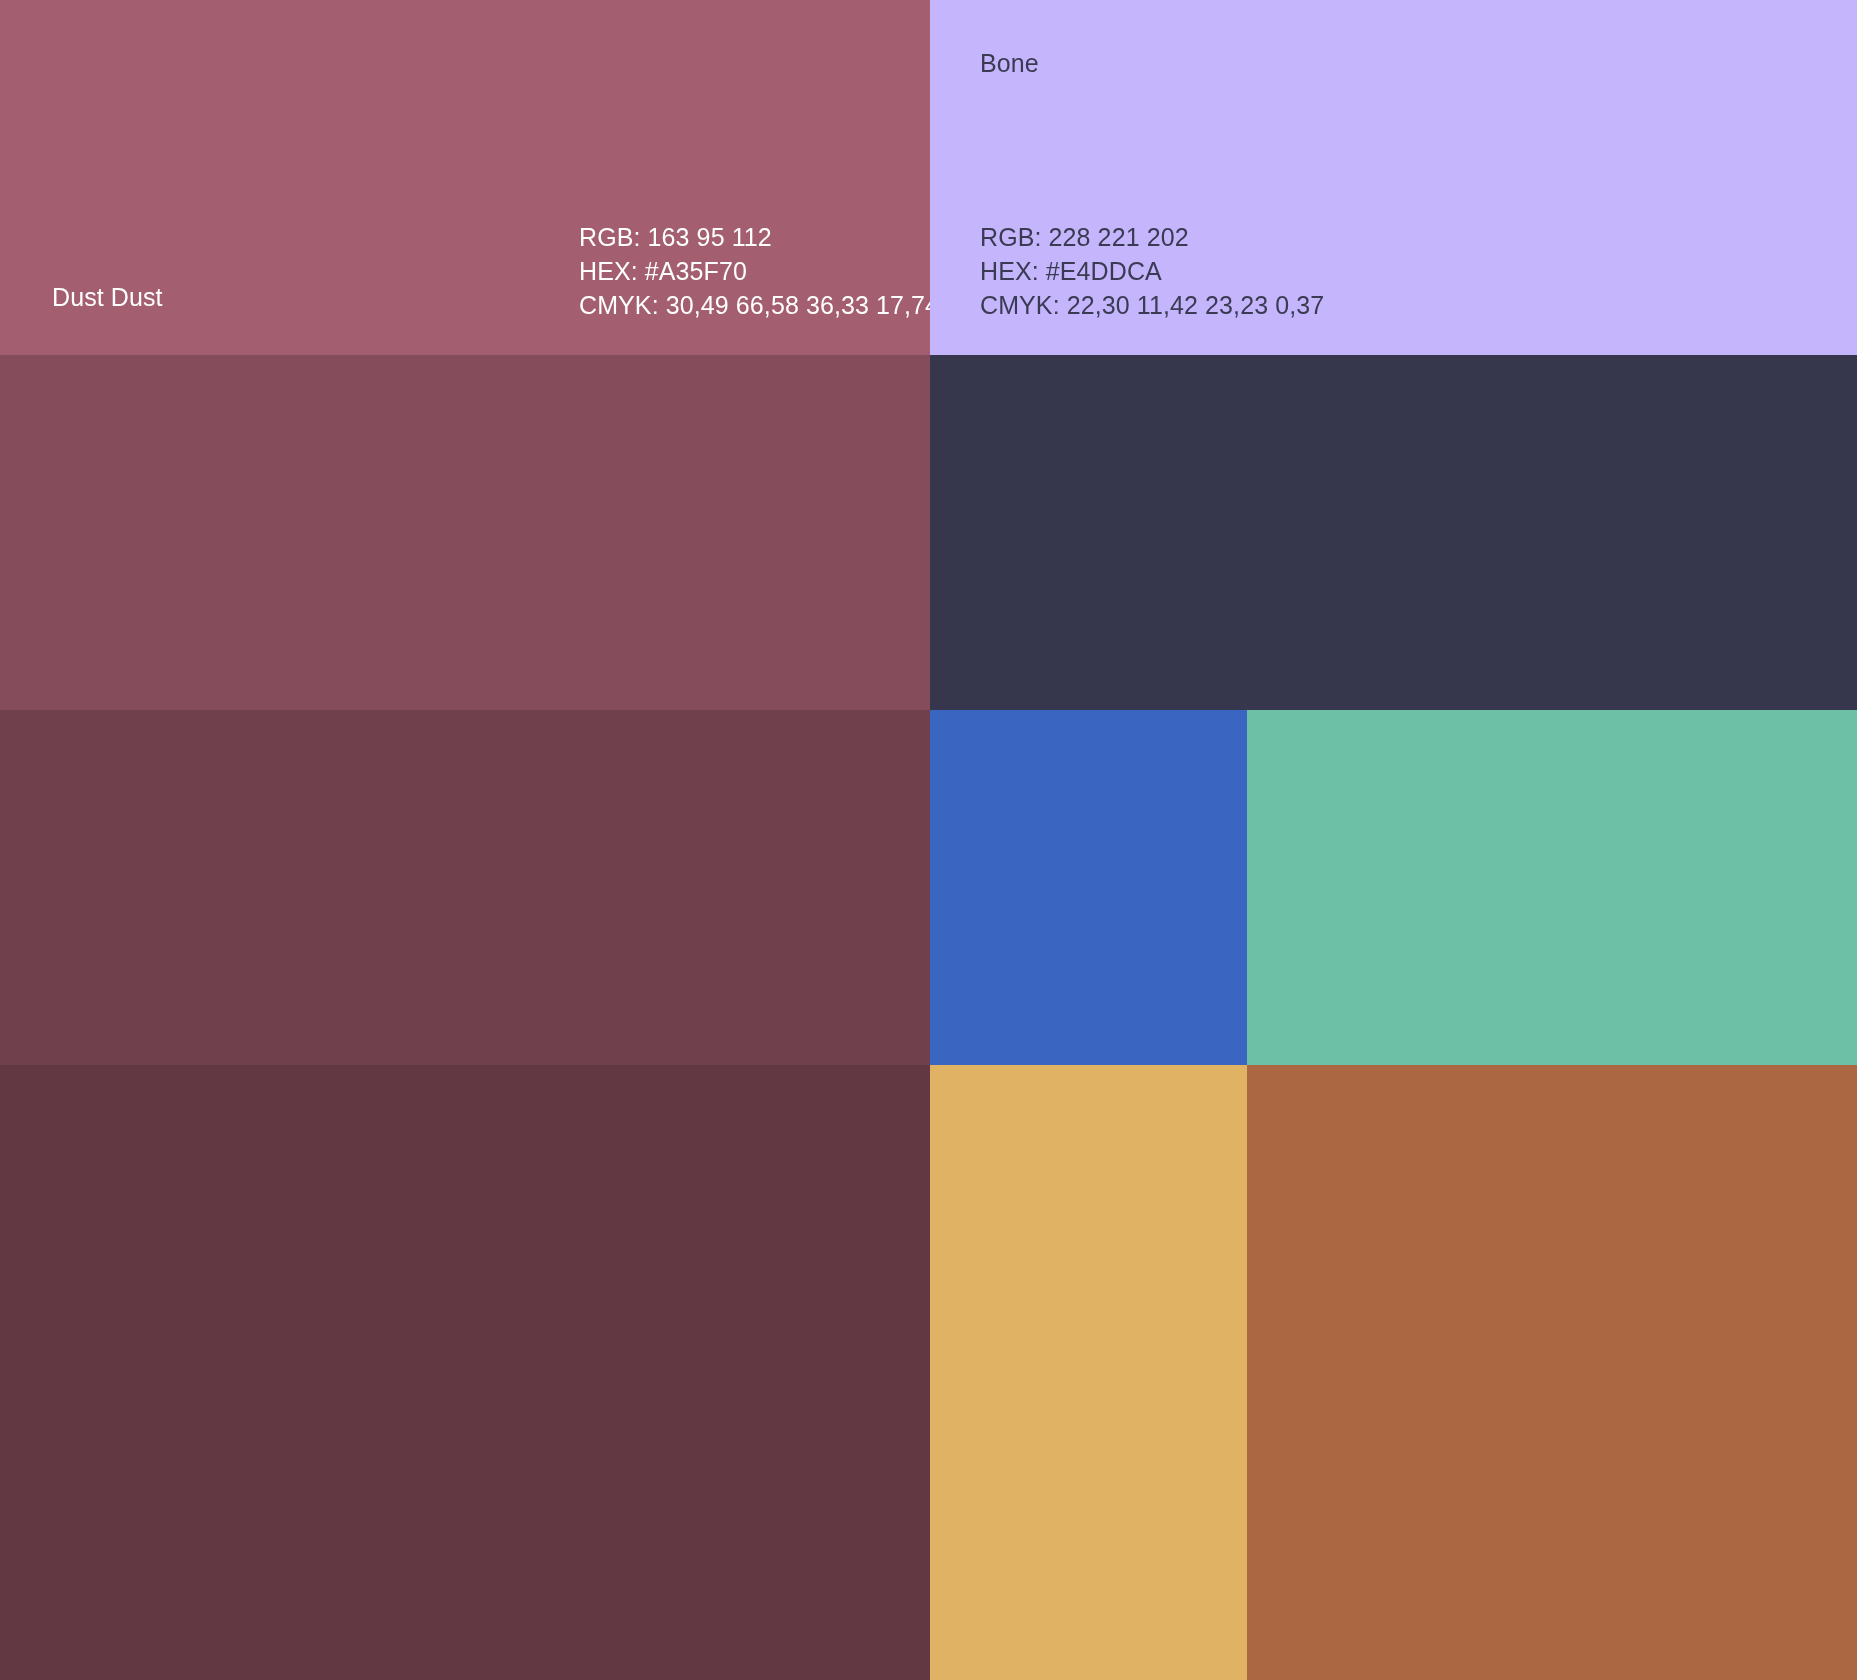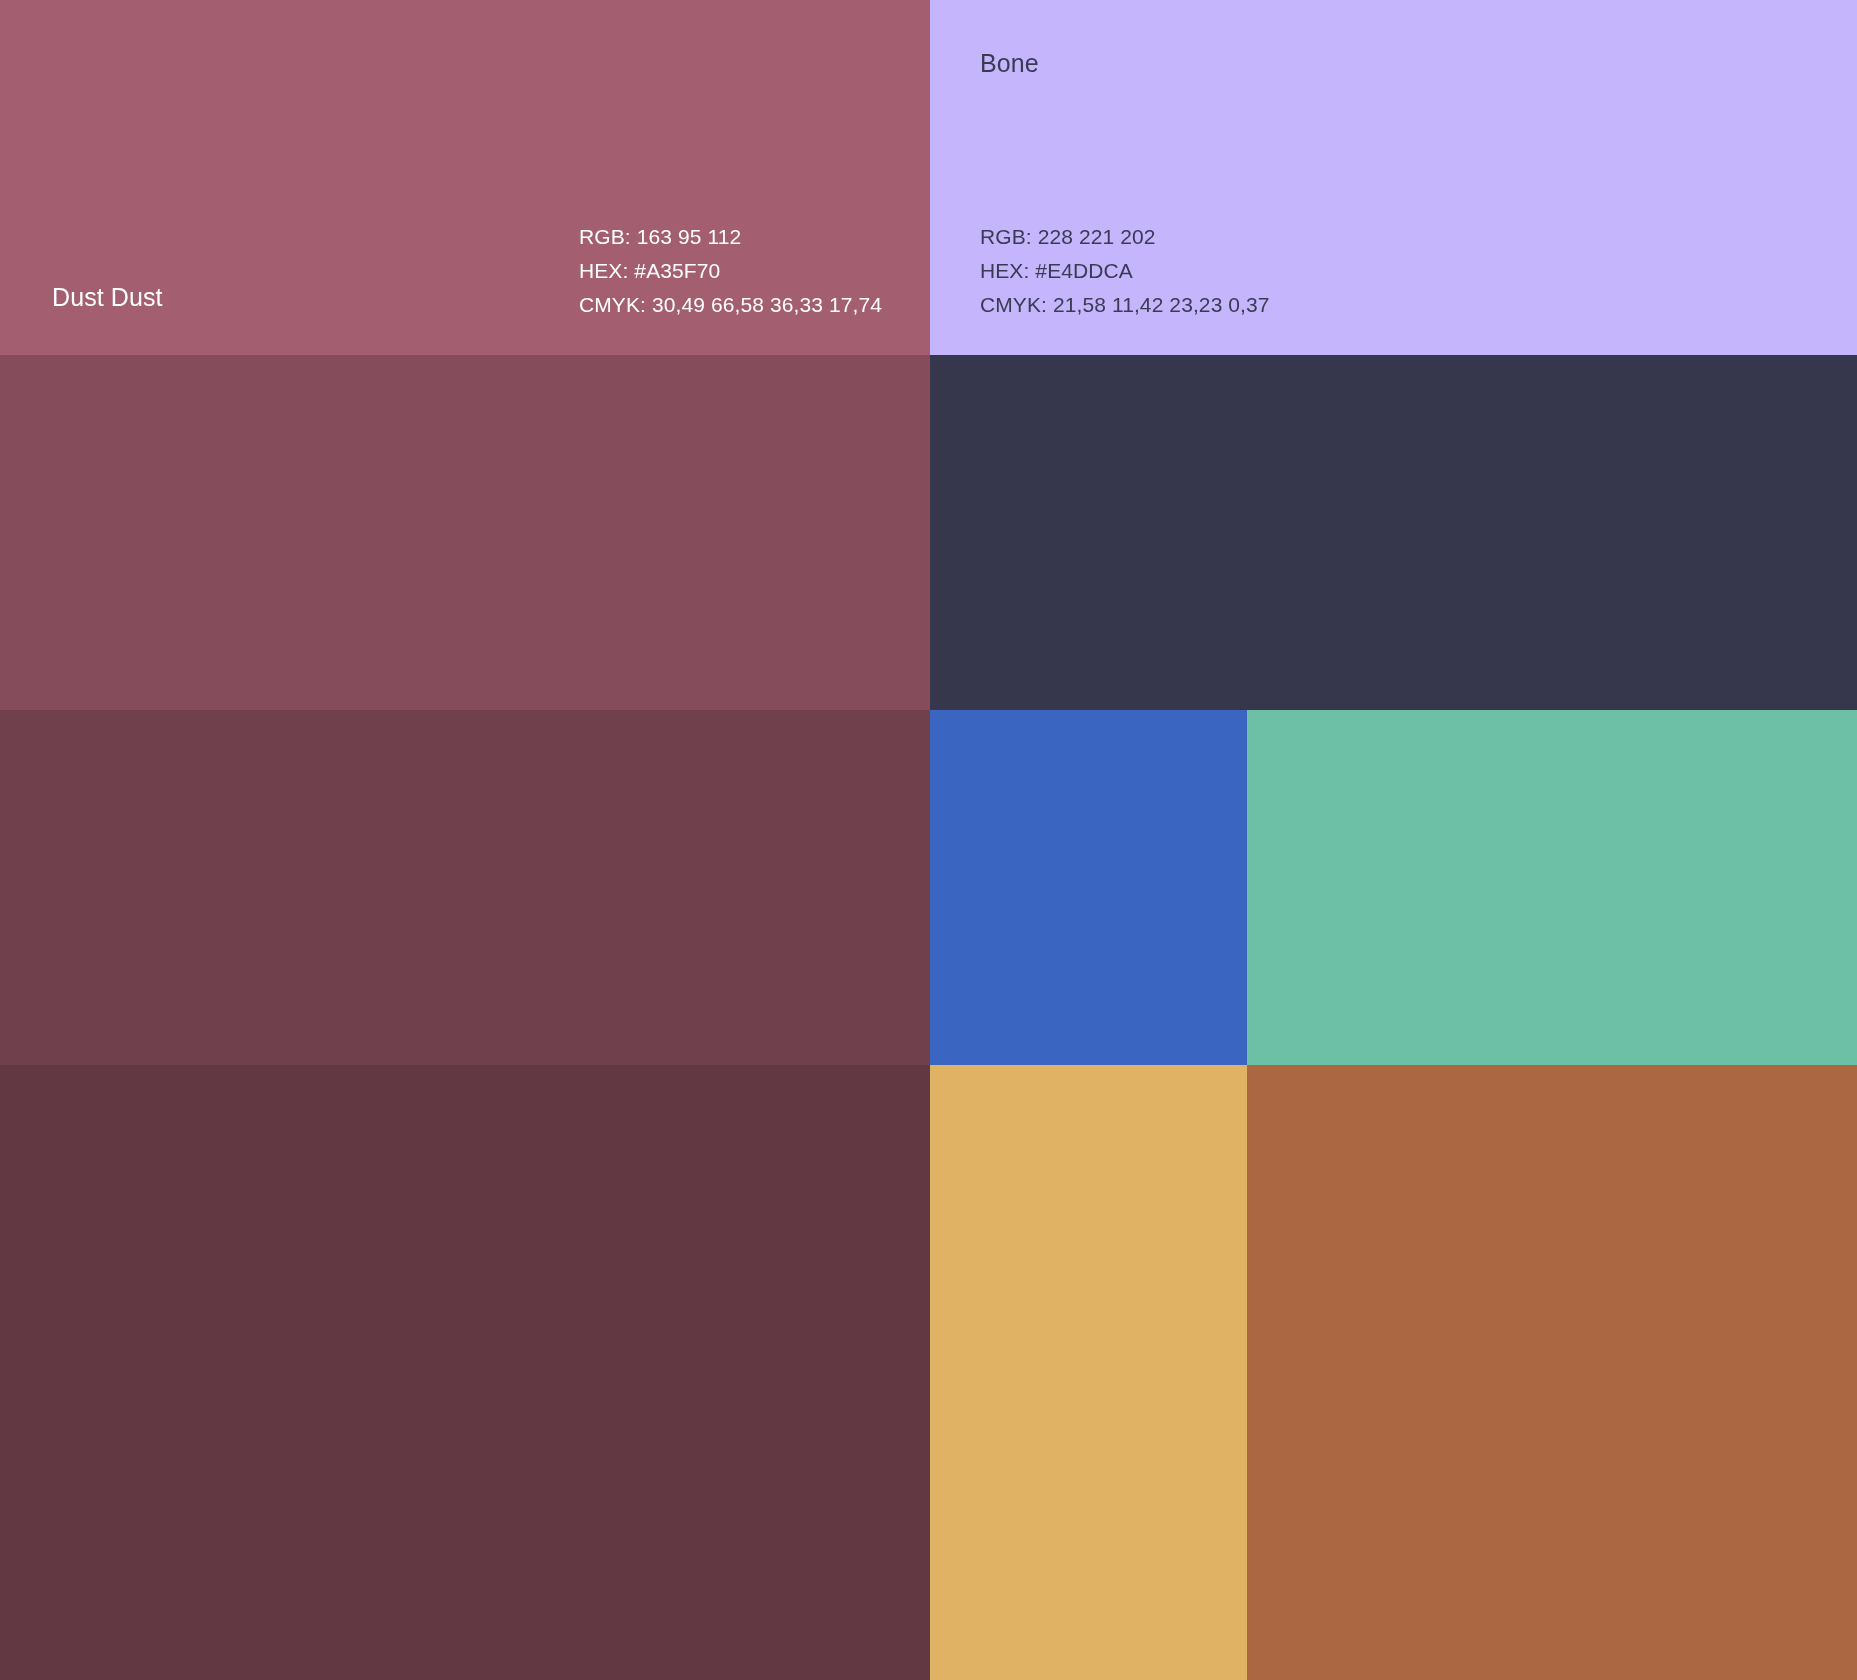--- a/index.html
+++ b/index.html
@@ -22,21 +22,21 @@
   }
   .swatch .name {
     position:absolute;
     font-size:25px;
     line-height:30px;
     letter-spacing:.1px;
     white-space:nowrap;
   }
   .swatch .specs {
     position:absolute;
-    font-size:21px;
+    font-size:25px;
     line-height:34px;
     letter-spacing:.1px;
     white-space:nowrap;
   }
   .swatch .specs div { white-space:nowrap; }
 
   
   .t-light .name, .t-light .specs { color:#ffffff; }
   
   .t-dark  .name, .t-dark  .specs { color:#3a3b52; }
@@ -107,21 +107,21 @@
   <div class="swatch col-left t-light" id="sw-old-mauve" style="background-color: rgb(98, 57, 66);">
     
     
   </div>
 
   <div class="swatch col-right-full t-dark" id="sw-bone" style="background-color: #c4b5fd;">
     <div class="name">Bone</div>
     <div class="specs">
       <div>RGB: 228 221 202</div>
       <div>HEX: #E4DDCA</div>
-      <div>CMYK: 21,58 11,42 23,23 0,37</div>
+      <div>CMYK: 22,30 11,42 23,23 0,37</div>
     </div>
   </div>
 
   <div class="swatch col-right-full t-light" id="sw-charcoal" style="background-color: rgb(54, 55, 76);">
     
     
   </div>
 
   <div class="swatch col-right-half left-half t-light" id="sw-han-blue" style="background-color: rgb(58, 101, 192);">
     

